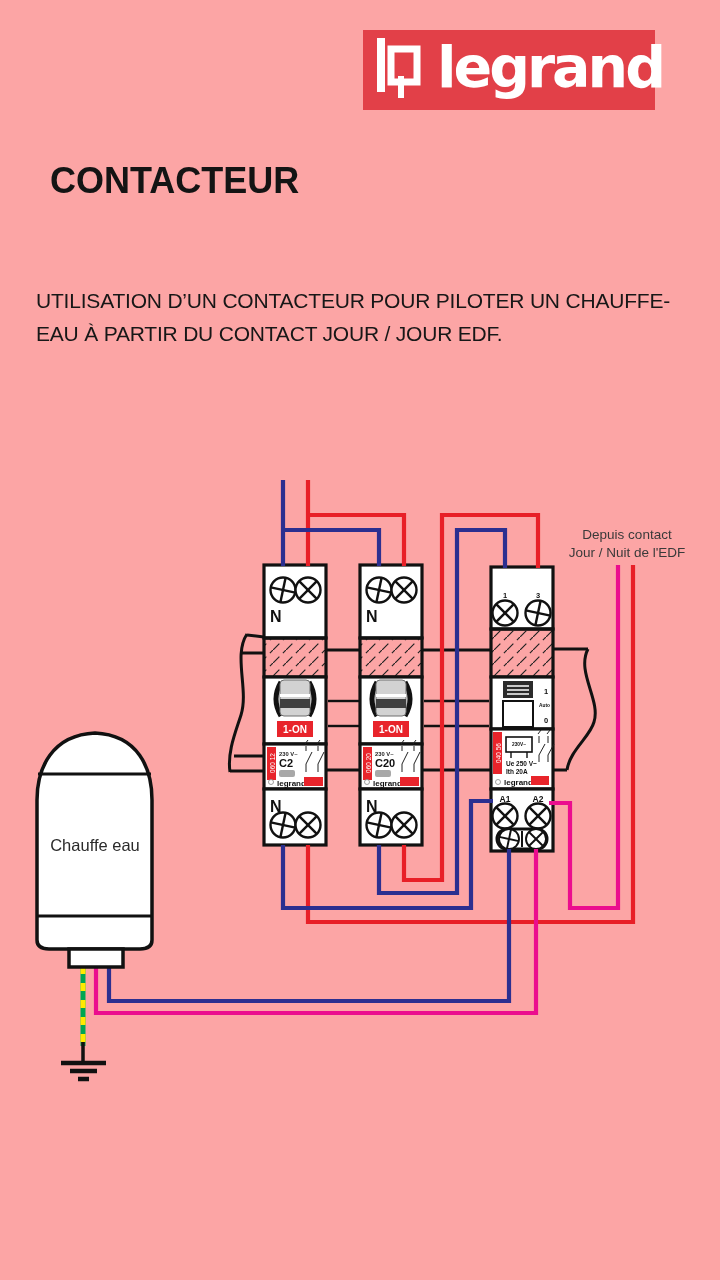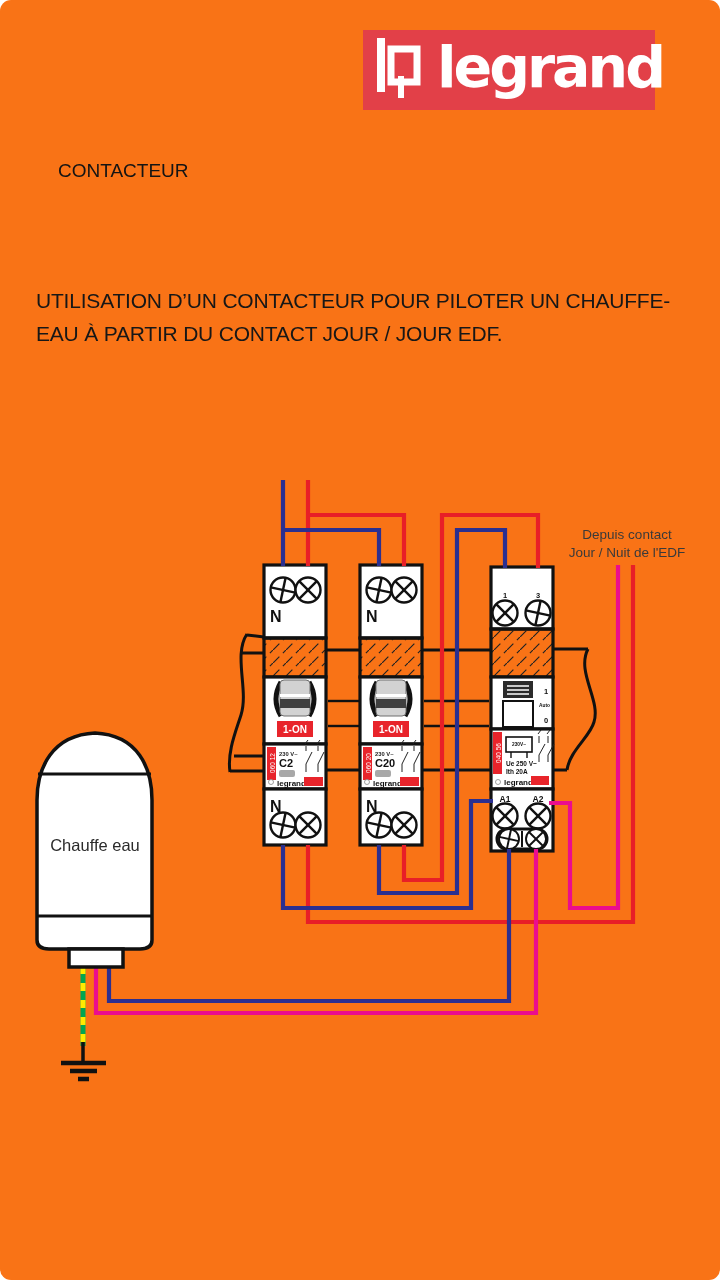--- a/index.html
+++ b/index.html
@@ -1,21 +1,21 @@
 <!DOCTYPE html>
 <html><head>
 <meta charset="utf-8">
 <style>
   html,body{margin:0;padding:0;background:#ffffff;}
   body{width:720px;height:1280px;font-family:"Liberation Sans", sans-serif;}
-  #page{position:relative;width:720px;height:1280px;background:#f97316;overflow:hidden;border-radius:11px;}
+  #page{position:relative;width:720px;height:1280px;background:#fca5a5;overflow:hidden;}
   #logo{position:absolute;left:363px;top:30px;width:292px;height:80px;background:#e24048;display:flex;align-items:center;}
   #logo .mark{margin-left:12px;flex:0 0 auto;}
   #logo .word{color:#ffffff;font-weight:700;font-size:57px;letter-spacing:-3px;line-height:1;margin-left:6px;margin-top:-6px;font-family:"DejaVu Sans", sans-serif;}
-  #title{position:absolute;left:58px;top:160px;font-size:19px;font-weight:400;color:#141414;letter-spacing:0px;}
+  #title{position:absolute;left:50px;top:160px;font-size:36px;font-weight:700;color:#141414;letter-spacing:0px;}
   #intro{position:absolute;left:36px;top:284px;width:662px;font-size:21px;line-height:33px;color:#171717;letter-spacing:-0.2px;}
   svg text{font-family:"Liberation Sans", sans-serif;}
   .wire{fill:none;stroke-linejoin:miter;stroke-linecap:butt;}
 </style>
 </head>
 <body>
 
 <div id="page">
 
   <div id="logo">

